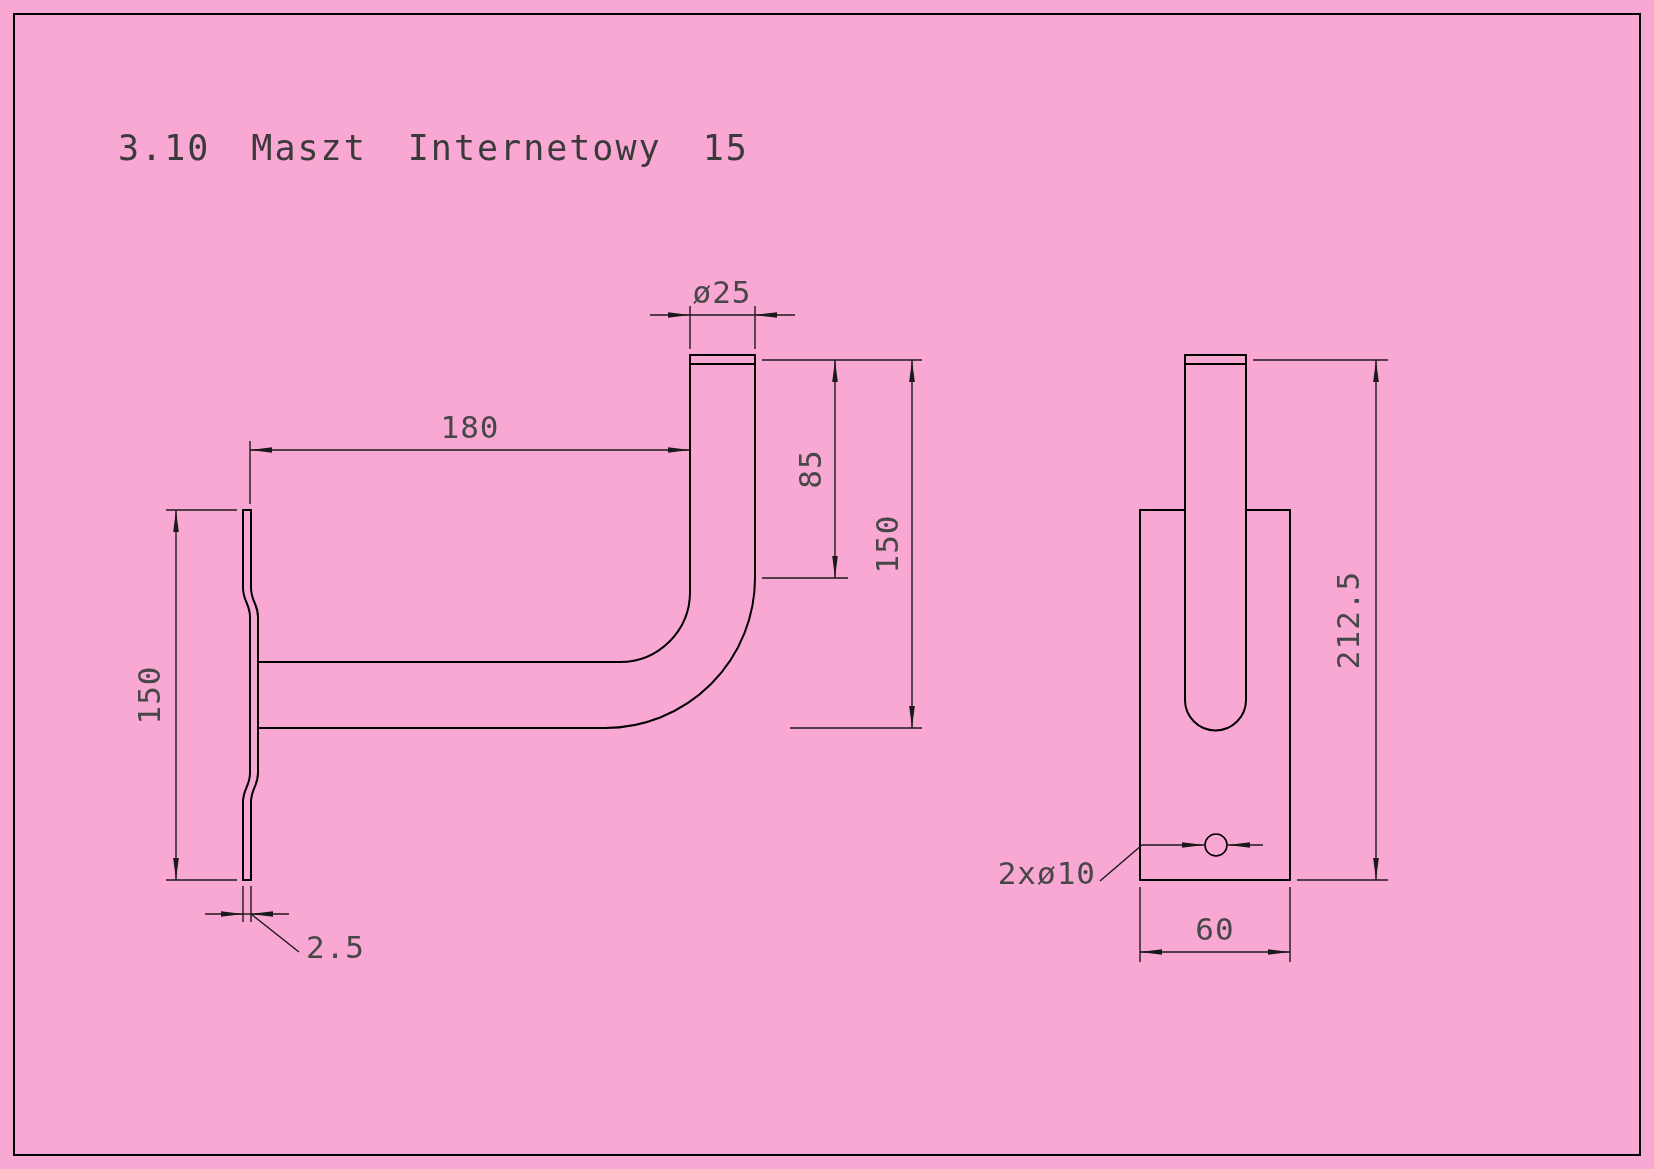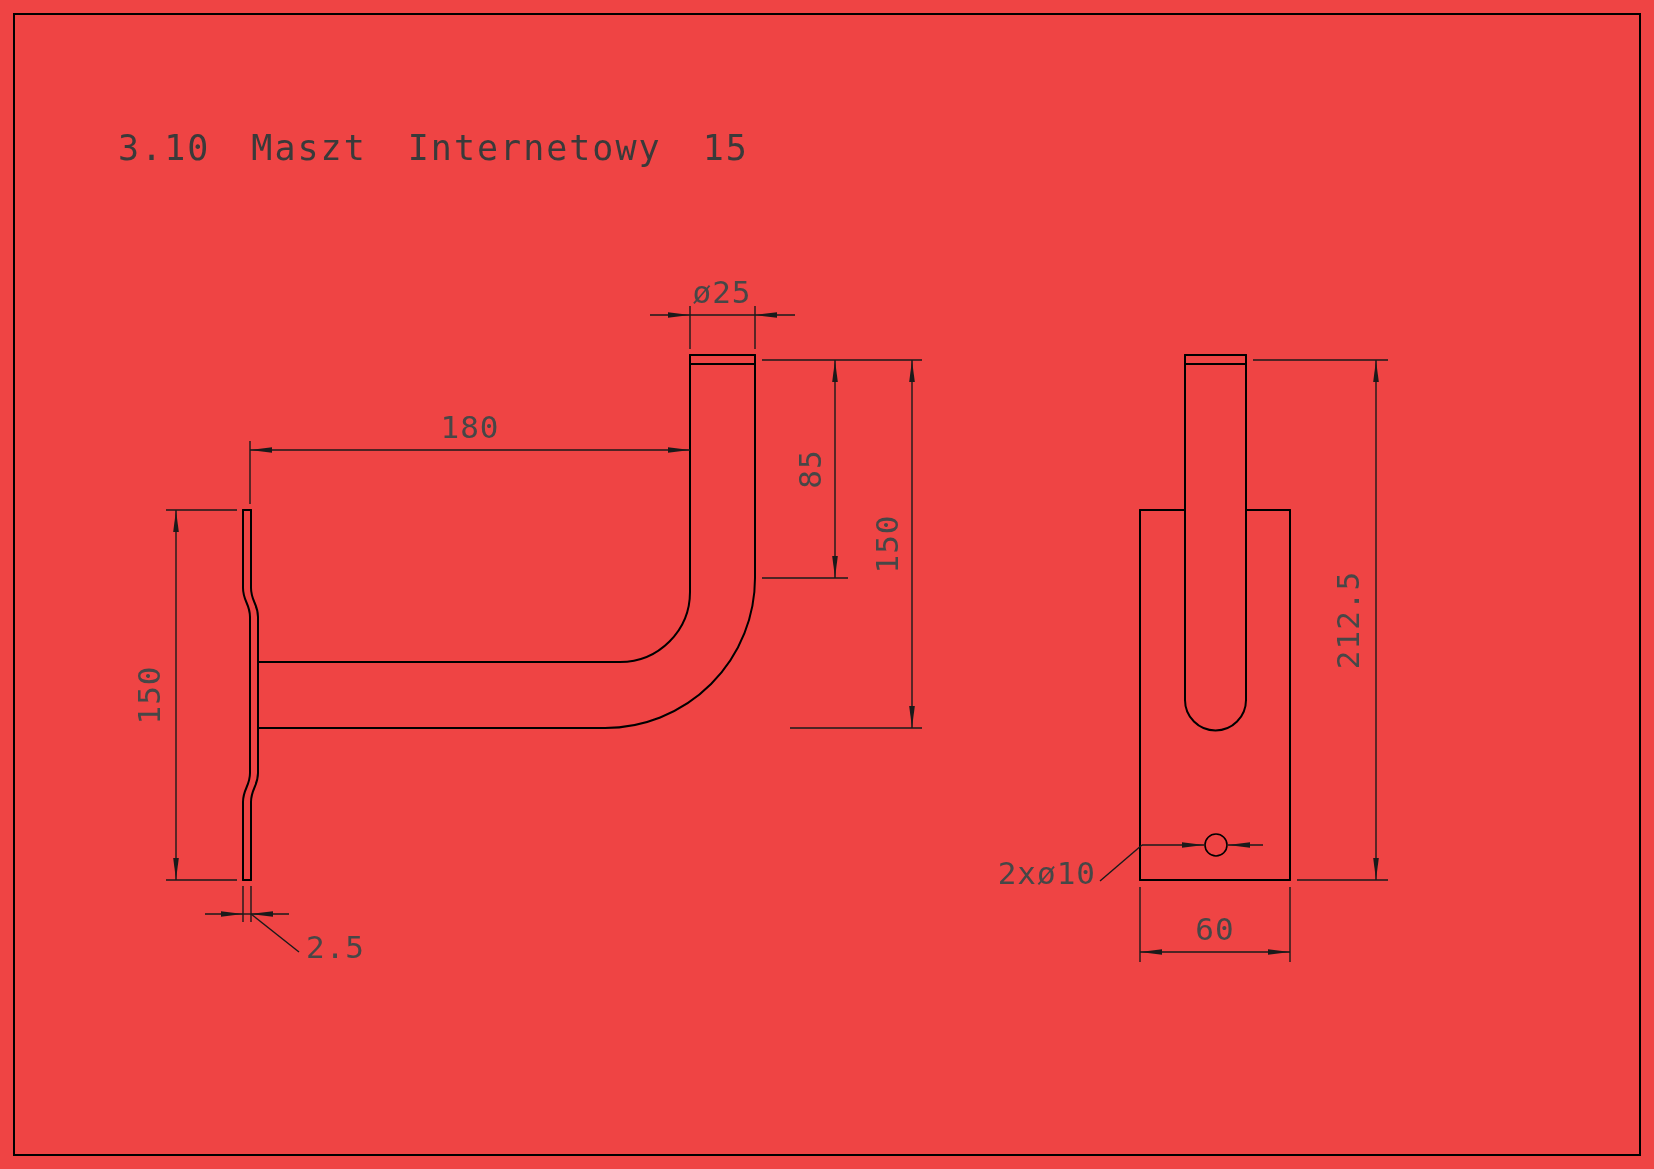--- a/index.html
+++ b/index.html
@@ -1,16 +1,16 @@
 <!DOCTYPE html>
 <html><head>
 <meta charset="utf-8">
 <style>
   html,body{margin:0;padding:0;background:#ffffff;}
-  .page{width:1654px;height:1169px;background:#ef4444;position:relative;overflow:hidden;}
+  .page{width:1654px;height:1169px;background:#f9a8d4;position:relative;overflow:hidden;}
   svg{display:block;width:1654px;height:1169px;}
   .obj{fill:none;stroke:#000000;stroke-width:2;stroke-linecap:round;stroke-linejoin:round;}
   .dim{fill:none;stroke:#1a1a1a;stroke-width:1.4;stroke-linecap:butt;}
   .frame{fill:none;stroke:#000000;stroke-width:2;}
   .dimtext{fill:#474747;font-size:31px;font-family:"DejaVu Sans Mono",monospace;letter-spacing:1px;}
   .titletext{fill:#3a3a3a;font-size:35px;font-family:"DejaVu Sans Mono",monospace;letter-spacing:2px;word-spacing:18px;}
 </style>
 </head>
 <body>
 

